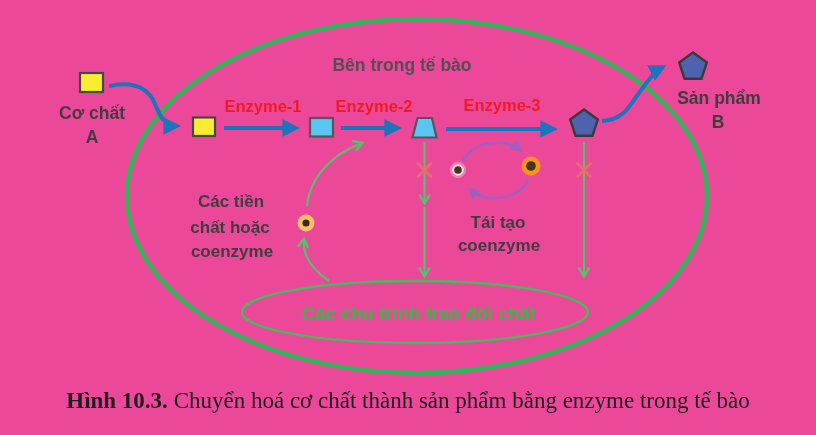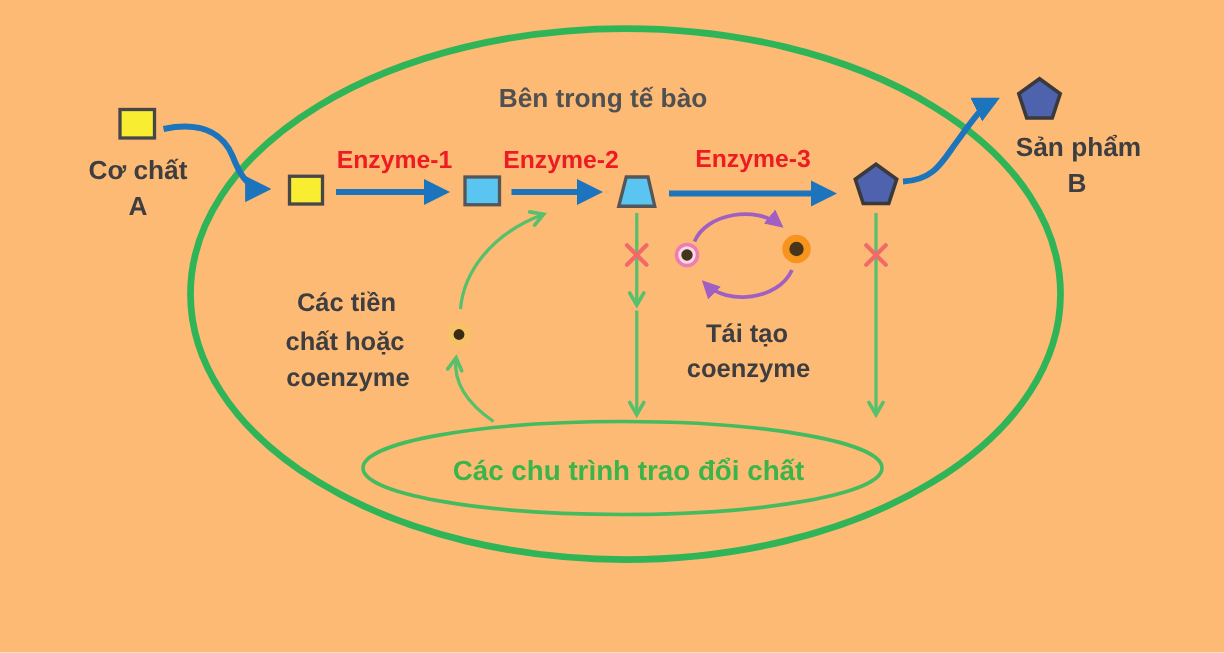--- a/index.html
+++ b/index.html
@@ -1,20 +1,20 @@
 <!DOCTYPE html>
 <html><head>
 <meta charset="utf-8">
 <style>
   html, body { margin: 0; padding: 0; background: #ffffff; }
   .stage {
     position: relative;
     width: 816px;
     height: 435px;
-    background: #fdba74;
+    background: #ec4899;
     font-family: "Liberation Sans", sans-serif;
     overflow: hidden;
   }
   svg { position: absolute; top: 0; left: 0; }
   svg text { font-family: "Liberation Sans", sans-serif; }
   .caption {
     position: absolute;
     top: 388px;
     left: 0;
     width: 816px;
@@ -98,13 +98,16 @@
     <text x="231" y="207" font-size="17" font-weight="700" fill="#3e3e40" text-anchor="middle">Các tiền</text>
     <text x="230" y="233" font-size="17" font-weight="700" fill="#3e3e40" text-anchor="middle">chất hoặc</text>
     <text x="232" y="257" font-size="17" font-weight="700" fill="#3e3e40" text-anchor="middle">coenzyme</text>
 
     <text x="498" y="228" font-size="17" font-weight="700" fill="#3e3e40" text-anchor="middle">Tái tạo</text>
     <text x="499" y="251" font-size="17" font-weight="700" fill="#3e3e40" text-anchor="middle">coenzyme</text>
 
     <text x="419" y="320" font-size="18.5" font-weight="700" fill="#3bb54a" text-anchor="middle">Các chu trình trao đổi chất</text>
   </svg>
 
+  <div class="caption">
+    <span class="prefix">Hình 10.3.</span><span> Chuyển hoá cơ chất thành sản phẩm bằng enzyme trong tế bào</span>
+  </div>
 </div>
 
 </body></html>

